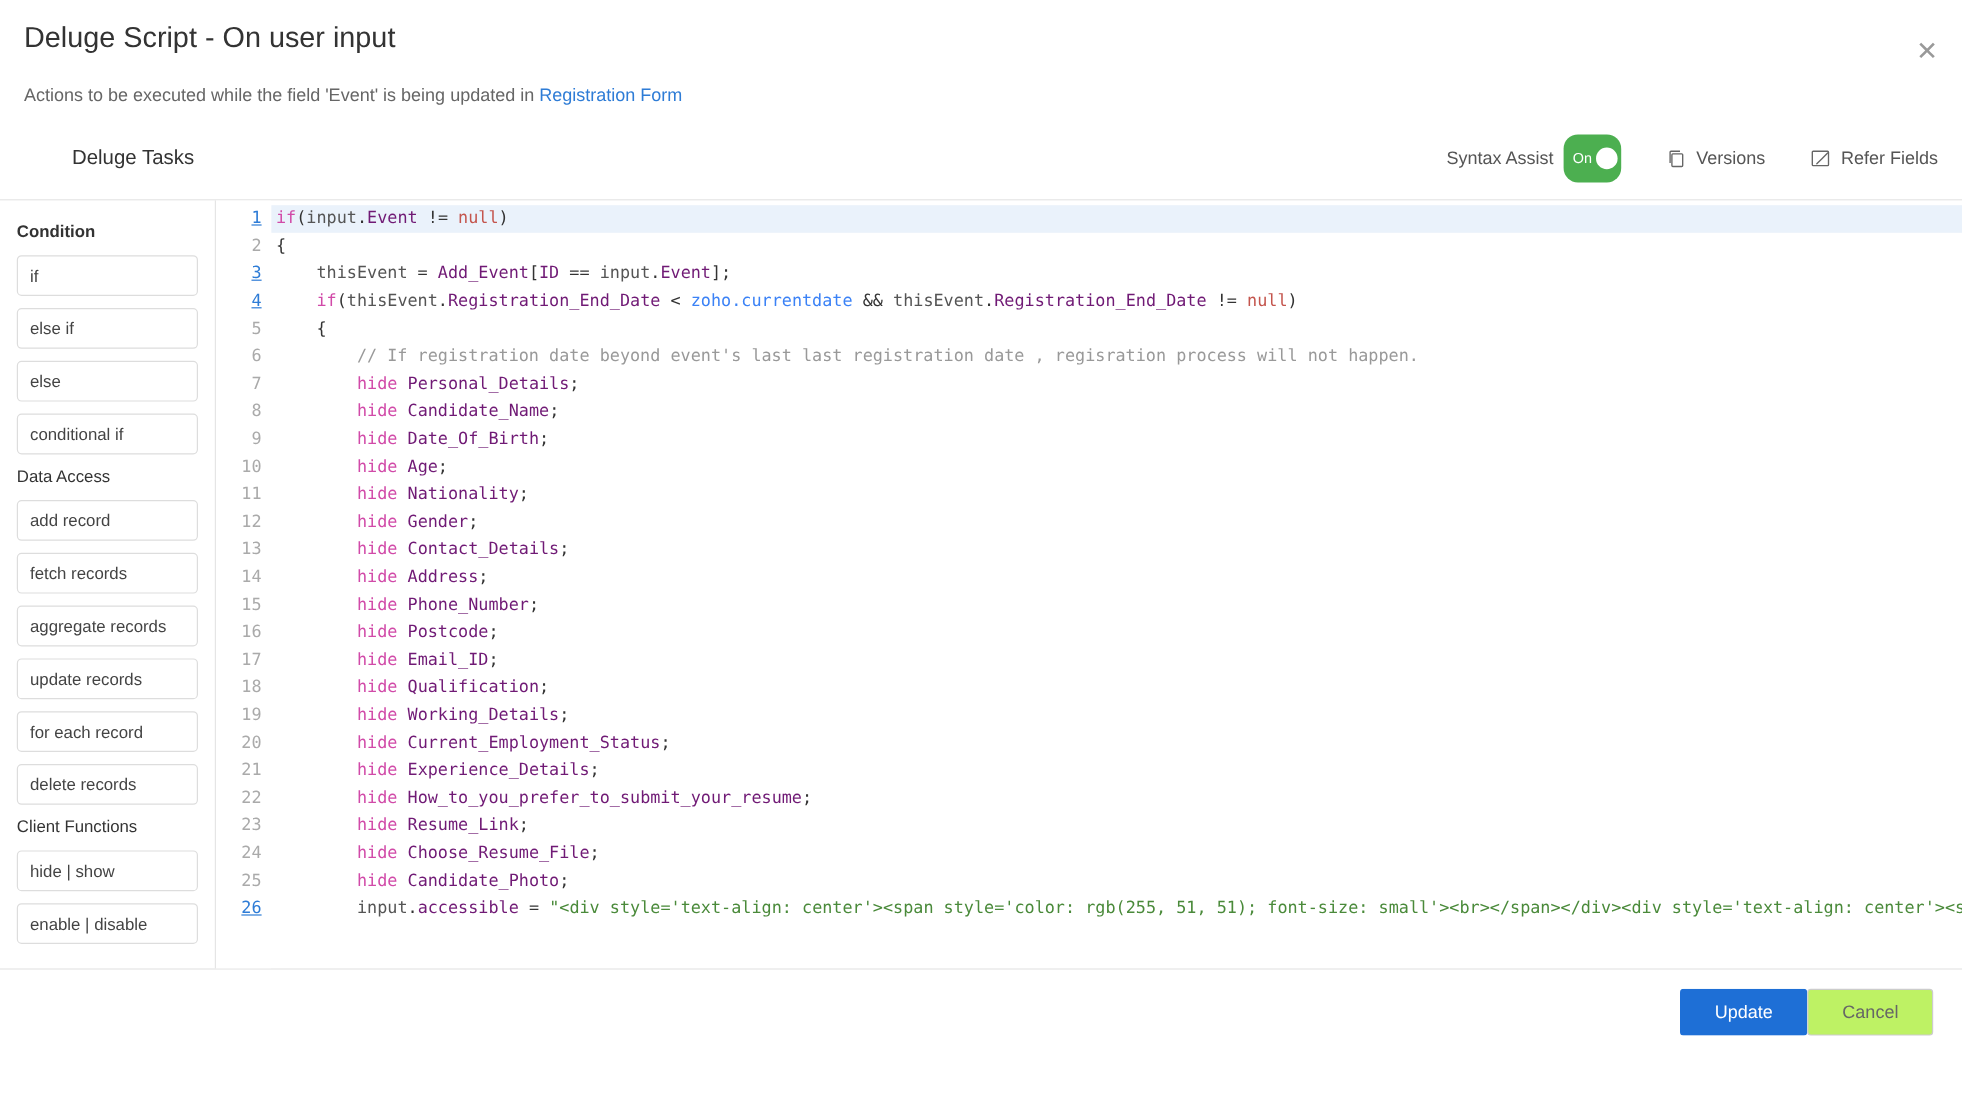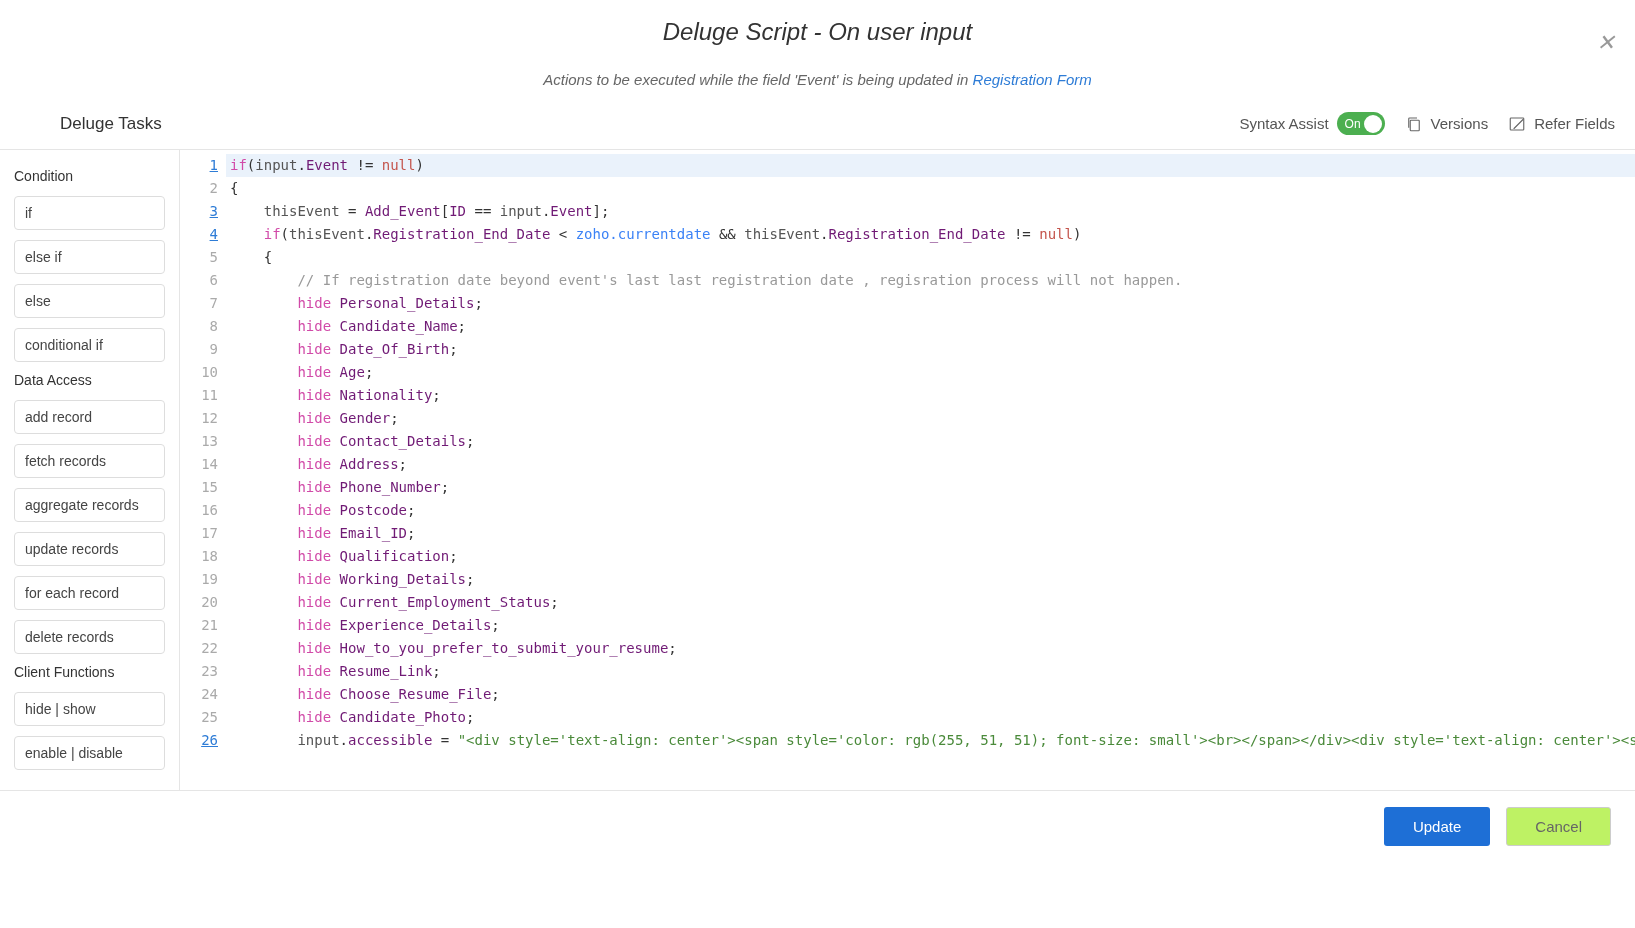--- a/index.html
+++ b/index.html
@@ -1,54 +1,54 @@
 <!DOCTYPE html>
 <html><head>
 <meta charset="utf-8">
 <style>
 * { box-sizing: border-box; margin: 0; padding: 0; }
 body { font-family: -apple-system, BlinkMacSystemFont, 'Segoe UI', sans-serif; background: #fff; color: #333; }
 
-.header { text-align: center; padding: 18px 20px 10px; position: relative; font-style: italic; }
+.header { padding: 18px 20px 10px; position: relative; }
 .header h1 { font-size: 24px; font-weight: 400; color: #333; }
 .header .subtitle { font-size: 15px; color: #666; margin-top: 25px; }
 .header .subtitle a { color: #2e7cd6; text-decoration: none; }
 .close-btn { position: absolute; right: 20px; top: 30px; font-size: 22px; color: #999; cursor: pointer; }
 
 .toolbar { display: flex; justify-content: space-between; align-items: center; padding: 14px 20px; border-bottom: 1px solid #e5e5e5; }
 .toolbar-left { font-size: 17px; font-weight: 500; color: #333; margin-left: 40px; }
-.toolbar-right { display: flex; align-items: center; gap: 20px; }
+.toolbar-right { display: flex; align-items: center; gap: 37px; }
 .toolbar-item { display: flex; align-items: center; gap: 8px; font-size: 15px; color: #555; cursor: pointer; }
-.toggle { width: 48px; height: 23px; background: #4caf50; border-radius: 12px; position: relative; display: flex; align-items: center; padding: 0 4px; }
+.toggle { width: 48px; height: 40px; background: #4caf50; border-radius: 12px; position: relative; display: flex; align-items: center; padding: 0 4px; }
 .toggle-label { color: #fff; font-size: 12px; margin-left: 4px; }
 .toggle-knob { width: 18px; height: 18px; background: #fff; border-radius: 50%; position: absolute; right: 3px; }
 .icon-svg { width: 18px; height: 18px; stroke: #666; fill: none; stroke-width: 1.5; }
 
 .main { display: flex; height: 640px; }
 .sidebar { width: 180px; border-right: 1px solid #e5e5e5; padding: 18px 14px; overflow-y: auto; }
 .side-section { font-size: 14px; font-weight: 500; color: #333; margin-bottom: 12px; margin-top: 8px; }
-.side-section:first-child { margin-top: 0; }
+.side-section:first-child { margin-top: 0; font-weight: bold; }
 .task-item { border: 1px solid #ddd; border-radius: 4px; padding: 8px 10px; font-size: 14px; color: #444; margin-bottom: 10px; cursor: grab; }
 
 .editor { flex: 1; display: flex; overflow: hidden; }
 .gutter { width: 46px; text-align: right; padding: 4px 8px 4px 0; background: #fff; color: #aaa; font-family: 'Menlo', 'Consolas', monospace; font-size: 14px; line-height: 23px; }
 .gutter .ln { display: block; }
 .gutter .ln.link { color: #2e7cd6; text-decoration: underline; cursor: pointer; }
 .code { flex: 1; padding: 4px 0; font-family: 'Menlo', 'Consolas', monospace; font-size: 14px; line-height: 23px; white-space: pre; overflow: hidden; }
 .code .line { padding-left: 4px; }
 .code .line.hl { background: #eaf2fb; }
 .tok-kw { color: #d14aa8; }
 .tok-id { color: #555; }
 .tok-field { color: #701a75; }
 .tok-zoho { color: #3b82f6; }
 .tok-null { color: #c4554d; }
 .tok-str { color: #4a8a3a; }
 .tok-comment { color: #999; }
 
-.footer { display: flex; justify-content: flex-end; gap: 16px; padding: 16px 24px; border-top: 1px solid #e5e5e5; }
+.footer { display: flex; justify-content: flex-end; padding: 16px 24px; border-top: 1px solid #e5e5e5; }
 .btn { padding: 10px 28px; font-size: 15px; border-radius: 3px; cursor: pointer; border: 1px solid transparent; }
 .btn-primary { background: #1e6fd6; color: #fff; }
 .btn-secondary { background: #bef264; color: #666; border-color: #ccc; }
 </style>
 </head>
 <body>
 
 <div class="header">
   <h1>Deluge Script - On user input</h1>
   <div class="subtitle">

